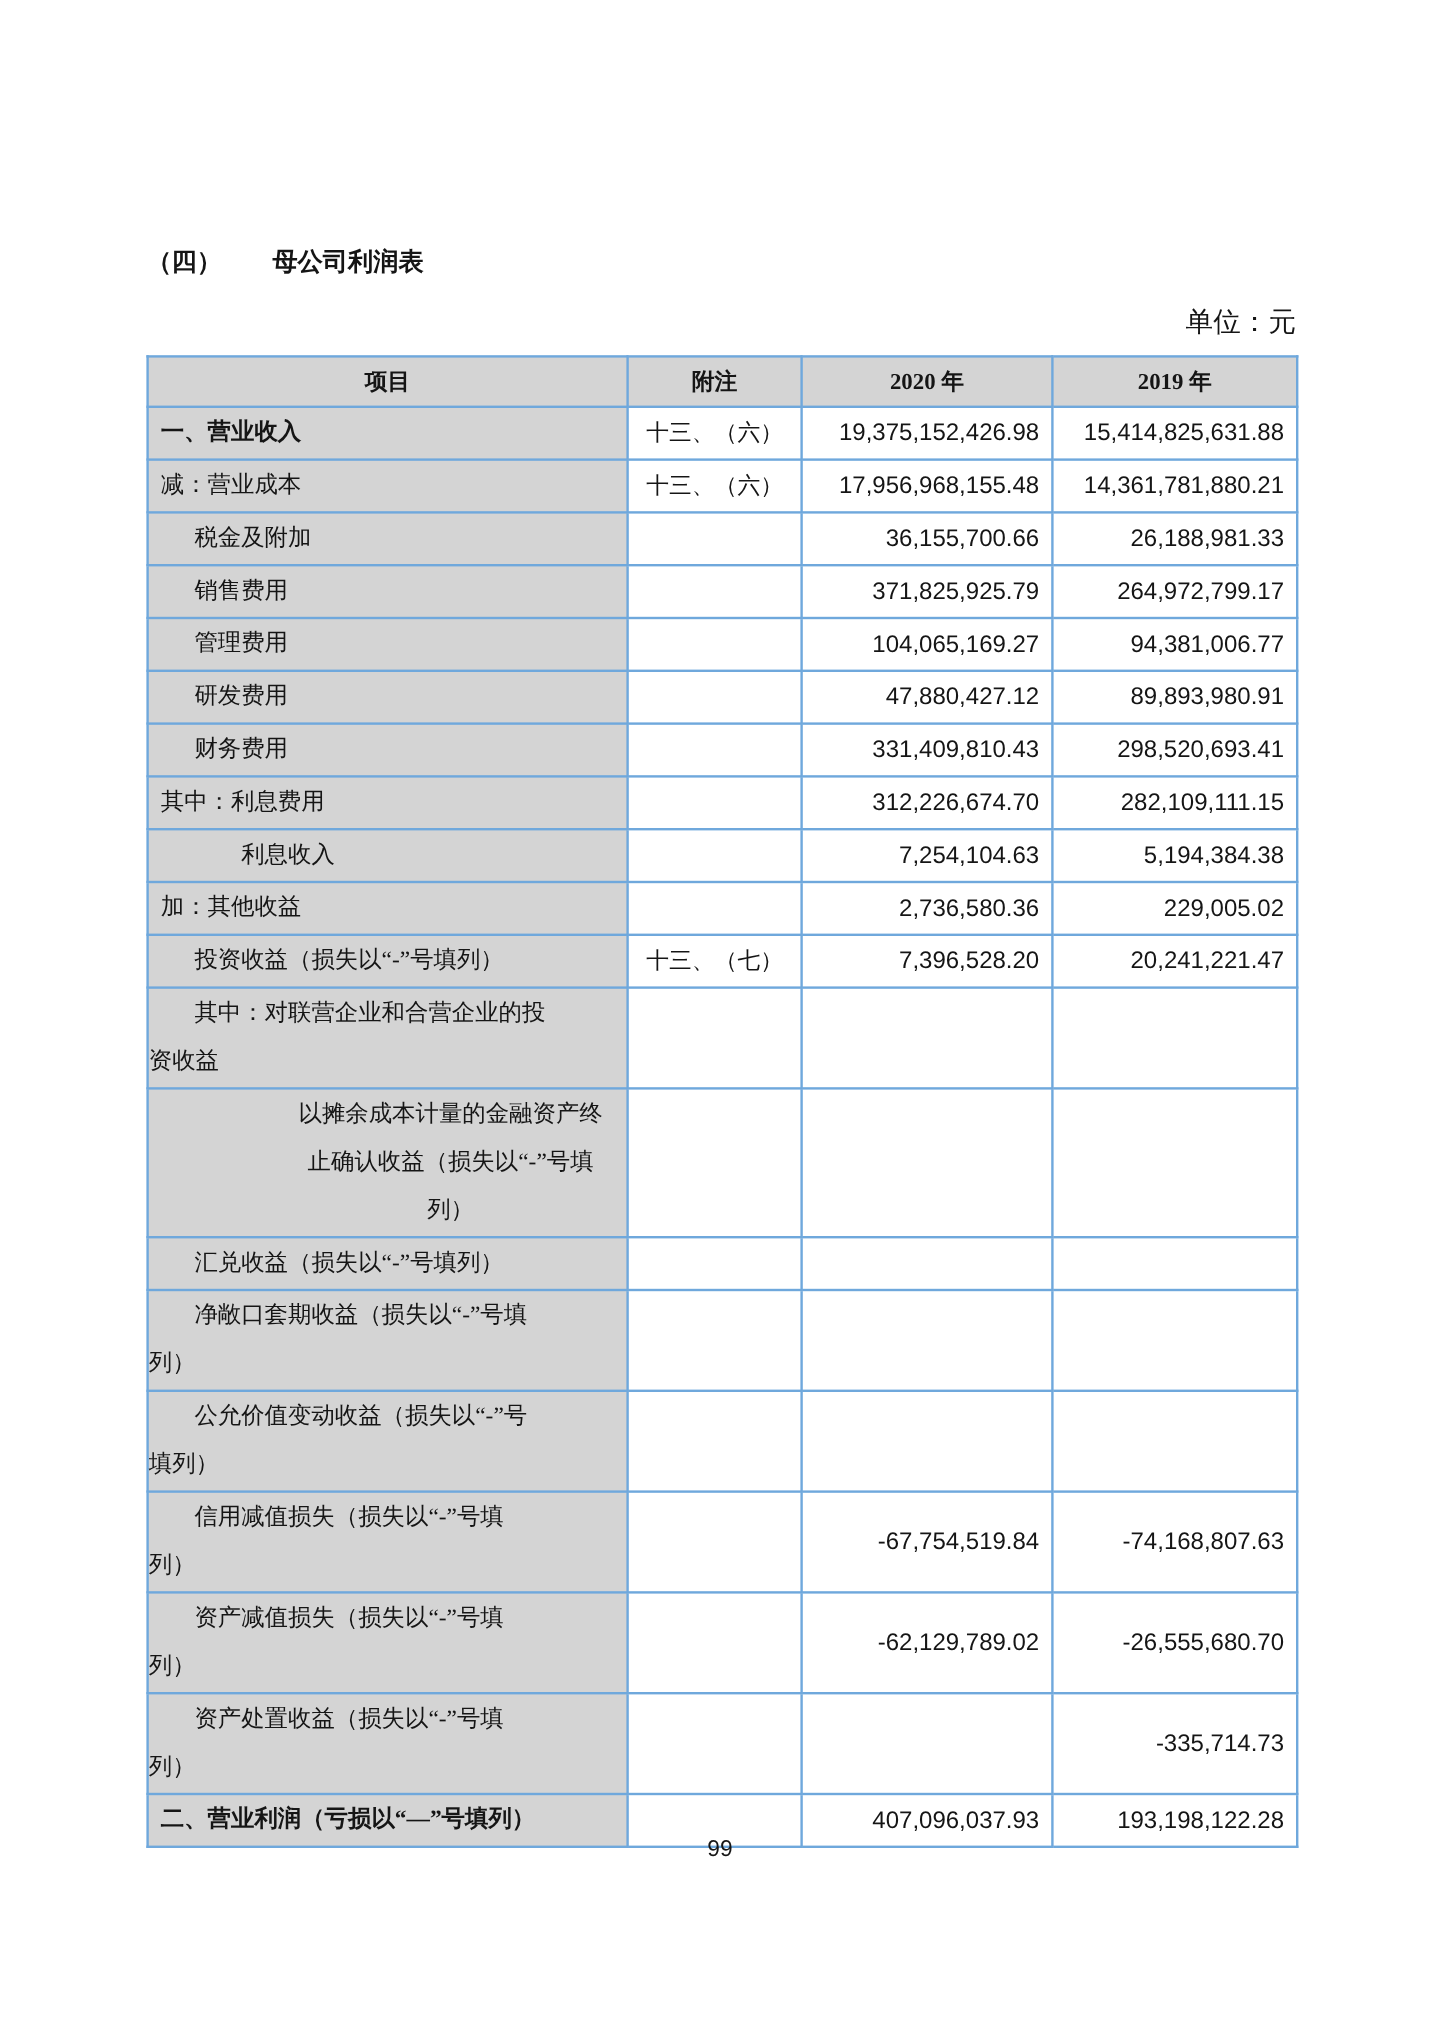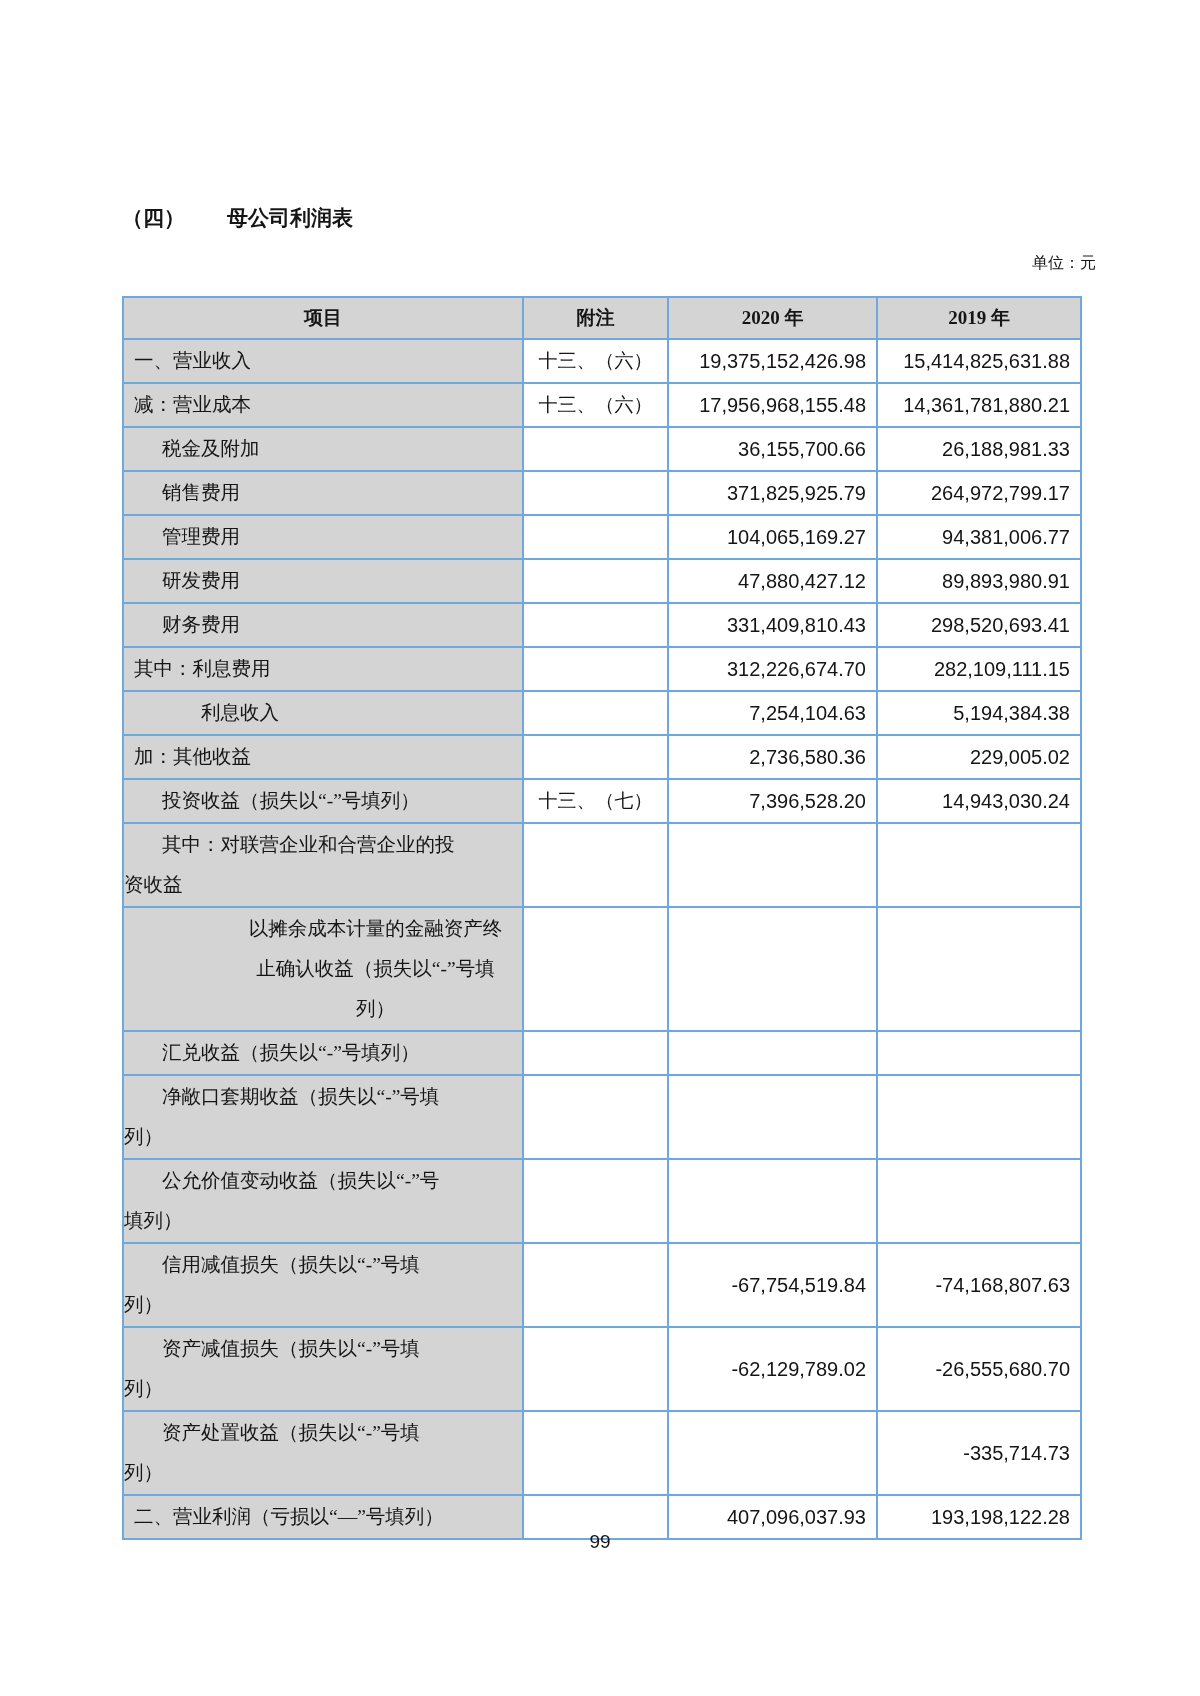--- a/index.html
+++ b/index.html
@@ -7,21 +7,21 @@
     position:relative; width:1200px; height:1696px; margin:0 auto;
     background:#ffffff; overflow:hidden;
     font-family:"Liberation Serif","DejaVu Serif",serif; color:#151515;
   }
   .section-title {
     position:absolute; left:122px; top:204px;
     font-size:21px; font-weight:bold; display:flex; align-items:baseline;
   }
   .section-title .title-text { margin-left:42px; }
   .unit-label {
-    position:absolute; right:104px; top:253px; font-size:16px;
+    position:absolute; right:120px; top:253px; font-size:23px;
   }
   table.fin {
     position:absolute; left:122px; top:296px; width:958px;
     border-collapse:collapse; table-layout:fixed;
   }
   table.fin th, table.fin td { border:2px solid #6fa8dc; }
   table.fin th {
     background:#d4d4d4; height:38px; font-size:19px; font-weight:bold;
     text-align:center; font-family:"Liberation Serif","DejaVu Serif",serif;
   }
@@ -34,21 +34,21 @@
     text-align:right; padding-right:10px; font-size:20px;
     font-family:"Liberation Sans","DejaVu Sans",sans-serif;
   }
   tr.h1 { height:41px; }
   tr.h2 { height:82px; }
   tr.h3 { height:124px; }
   td.l0  { padding-left:10px; }
   td.l1  { padding-left:0; text-indent:38px; }
   td.l2  { padding-left:21px; text-indent:56px; }
   td.l13 { padding-left:106px;text-align:center; }
-  tr.bold td.label { font-weight:normal; }
+  tr.bold td.label { font-weight:bold; }
   .page-number {
     position:absolute; top:1531px; left:0; width:100%; text-align:center;
     font-size:19px; font-family:"Liberation Sans","DejaVu Sans",sans-serif;
   }
 </style>
 </head>
 <body>
 
 <div class="page">
 
@@ -132,21 +132,21 @@
         <tr class="h1">
     <td class="label l0">加：其他收益</td>
     <td class="note"></td>
     <td class="num">2,736,580.36</td>
     <td class="num">229,005.02</td>
   </tr>
         <tr class="h1">
     <td class="label l1">投资收益（损失以“-”号填列）</td>
     <td class="note">十三、（七）</td>
     <td class="num">7,396,528.20</td>
-    <td class="num">14,943,030.24</td>
+    <td class="num">20,241,221.47</td>
   </tr>
         <tr class="h2">
     <td class="label l1">其中：对联营企业和合营企业的投
 资收益</td>
     <td class="note"></td>
     <td class="num"></td>
     <td class="num"></td>
   </tr>
         <tr class="h3">
     <td class="label l13">以摊余成本计量的金融资产终

